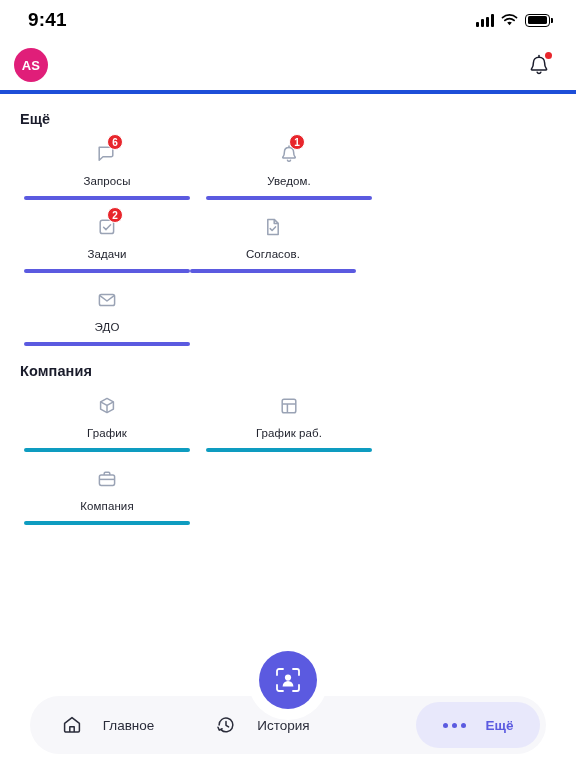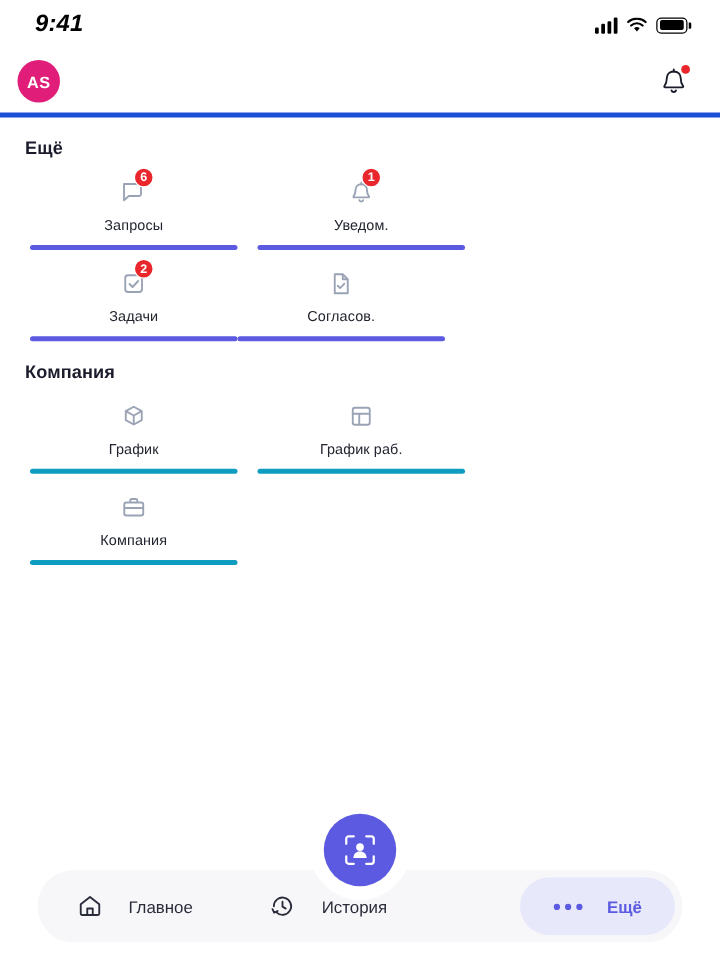--- a/index.html
+++ b/index.html
@@ -9,21 +9,21 @@
     font-family: "Liberation Sans", sans-serif;
     overflow: hidden;
   }
   .screen { position: relative; width: 576px; height: 768px; background: #fff; }
 
   
   .statusbar {
     height: 40px; display: flex; align-items: center;
     justify-content: space-between; padding: 0 26px 0 28px;
   }
-  .status-time { font-size: 19px; font-weight: bold; color: #000; letter-spacing: 0.2px; font-style: italic; }
+  .status-time { font-size: 19px; font-weight: bold; color: #000; letter-spacing: 0.2px; }
   .status-icons { display: flex; align-items: center; gap: 7px; }
   .sig { display: flex; align-items: flex-end; gap: 2px; height: 13px; }
   .sig i { display: block; width: 3px; background: #000; border-radius: 1px; }
   .sig i:nth-child(1){ height: 5px; }
   .sig i:nth-child(2){ height: 7.5px; }
   .sig i:nth-child(3){ height: 10px; }
   .sig i:nth-child(4){ height: 13px; }
   .batt {
     width: 25px; height: 13px; border: 1.6px solid #000;
     border-radius: 4px; padding: 1.6px; position: relative;
@@ -186,20 +186,30 @@
           <path d="M5.8 3.4 h6.4 l4 4 v11.2 h-10.4 Z" fill="none" stroke="#9aa3b5" stroke-width="1.5" stroke-linejoin="round"></path>
           <path d="M12.2 3.4 v4 h4" fill="none" stroke="#9aa3b5" stroke-width="1.5" stroke-linejoin="round"></path>
           <path d="M8.2 12.6 l1.9 1.9 3.4-3.6" fill="none" stroke="#9aa3b5" stroke-width="1.5" stroke-linecap="round" stroke-linejoin="round"></path>
         </svg>
 
       </div>
       <div class="tile-label">Согласов.</div>
       <div class="tile-bar" style="background:#5b5ae0"></div>
     </div>
 
+    <div class="tile">
+      <div class="tile-icon">
+        <svg width="22" height="22" viewBox="0 0 22 22">
+          <rect x="3.4" y="5.6" width="15.2" height="11" rx="1.8" fill="none" stroke="#9aa3b5" stroke-width="1.5"></rect>
+          <path d="M3.9 6.6 l7.1 5.4 7.1-5.4" fill="none" stroke="#9aa3b5" stroke-width="1.5" stroke-linejoin="round"></path>
+        </svg>
+      </div>
+      <div class="tile-label">ЭДО</div>
+      <div class="tile-bar" style="background:#5b5ae0"></div>
+    </div>
   </div>
 
   <div class="section-title">Компания</div>
   <div class="grid">
 
     <div class="tile">
       <div class="tile-icon">
         <svg width="22" height="22" viewBox="0 0 22 22">
           <path d="M11 3.4 l6.4 3.5 v7.2 l-6.4 3.5 -6.4-3.5 v-7.2 Z" fill="none" stroke="#9aa3b5" stroke-width="1.5" stroke-linejoin="round"></path>
           <path d="M4.6 6.9 l6.4 3.5 6.4-3.5" fill="none" stroke="#9aa3b5" stroke-width="1.5" stroke-linejoin="round"></path>

